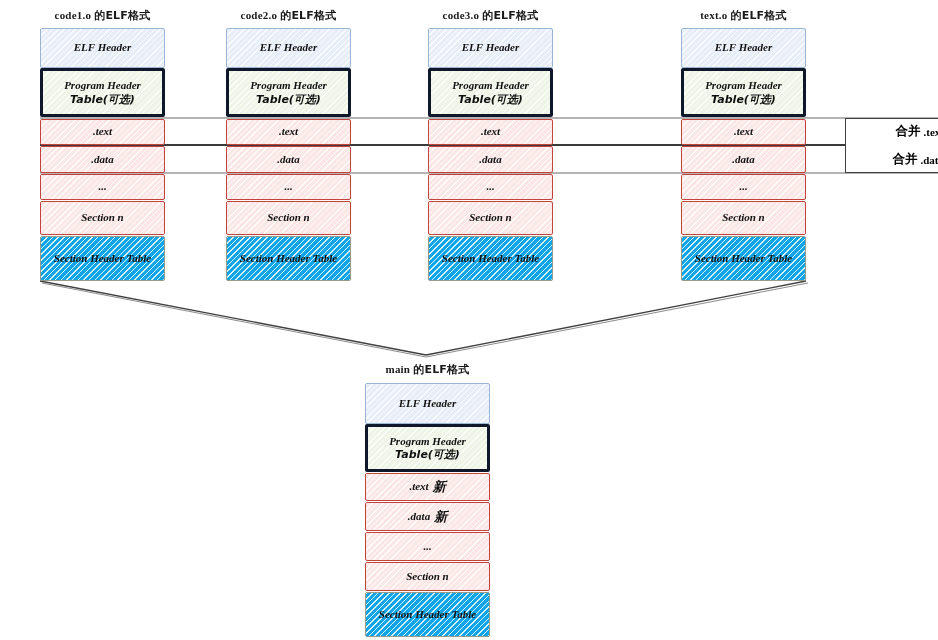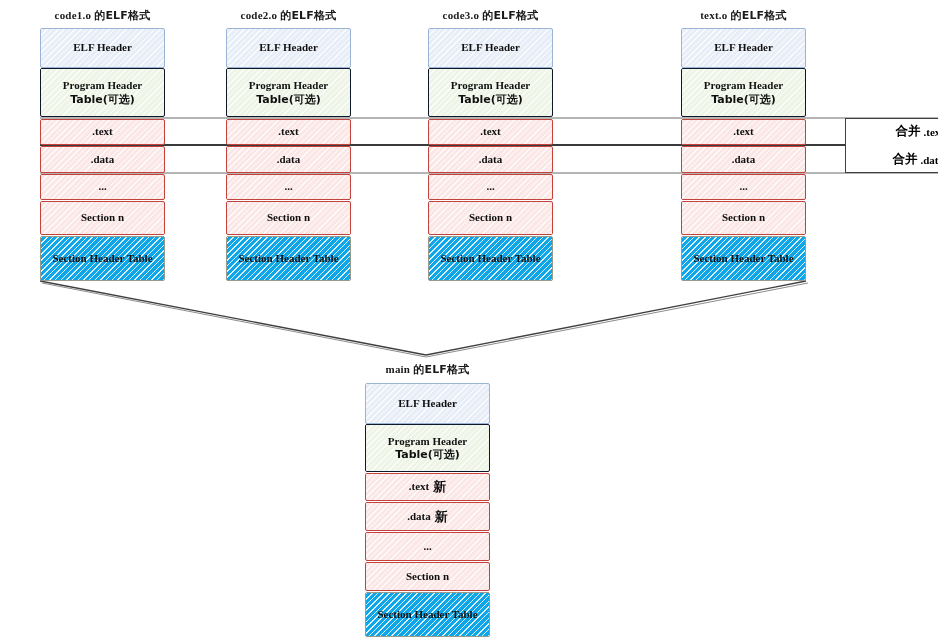--- a/index.html
+++ b/index.html
@@ -16,21 +16,21 @@
     font-size:11.5px;
     color:#1a1a1a;
     white-space:nowrap;
     text-align:center;
     font-weight:bold;
     letter-spacing:0.2px;
   }
   .col-title .cn{font-family:"DejaVu Sans", sans-serif;font-weight:bold;font-size:11px;}
   .col-title .en{font-family:"Liberation Serif", serif;font-weight:bold;font-size:11px;}
 
-  .stack{position:absolute;}
+  .stack{position:absolute;font-style:italic;}
 
   .cell{
     position:absolute;
     box-sizing:border-box;
     display:flex;
     align-items:center;
     justify-content:center;
     text-align:center;
     font-size:11px;
     line-height:1.22;
@@ -48,21 +48,21 @@
     position:absolute;
     left:0;top:0;right:0;bottom:0;
     background-image:repeating-linear-gradient(135deg,
         rgba(255,255,255,0.85) 0px, rgba(255,255,255,0.85) 1px,
         rgba(255,255,255,0) 1px, rgba(255,255,255,0) 4px);
     pointer-events:none;
   }
   .cell > span{position:relative;z-index:2;}
 
   .c-elf{background:#e8eef8;border:1px solid #9bb4d4;}
-  .c-pht{background:#eef5e6;border:1px solid #0f172a;}
+  .c-pht{background:#eef5e6;border:3px solid #0f172a;}
   .c-sec{background:#fae7e6;border:1px solid #c4423c;}
   .c-sht{background:#0ea5e9;border:1px solid #9a9a8a;}
 
   .merge-box{
     position:absolute;
     box-sizing:border-box;
     border:1px solid #3f3f3f;
     background:#ffffff;
   }
   .merge-row{

